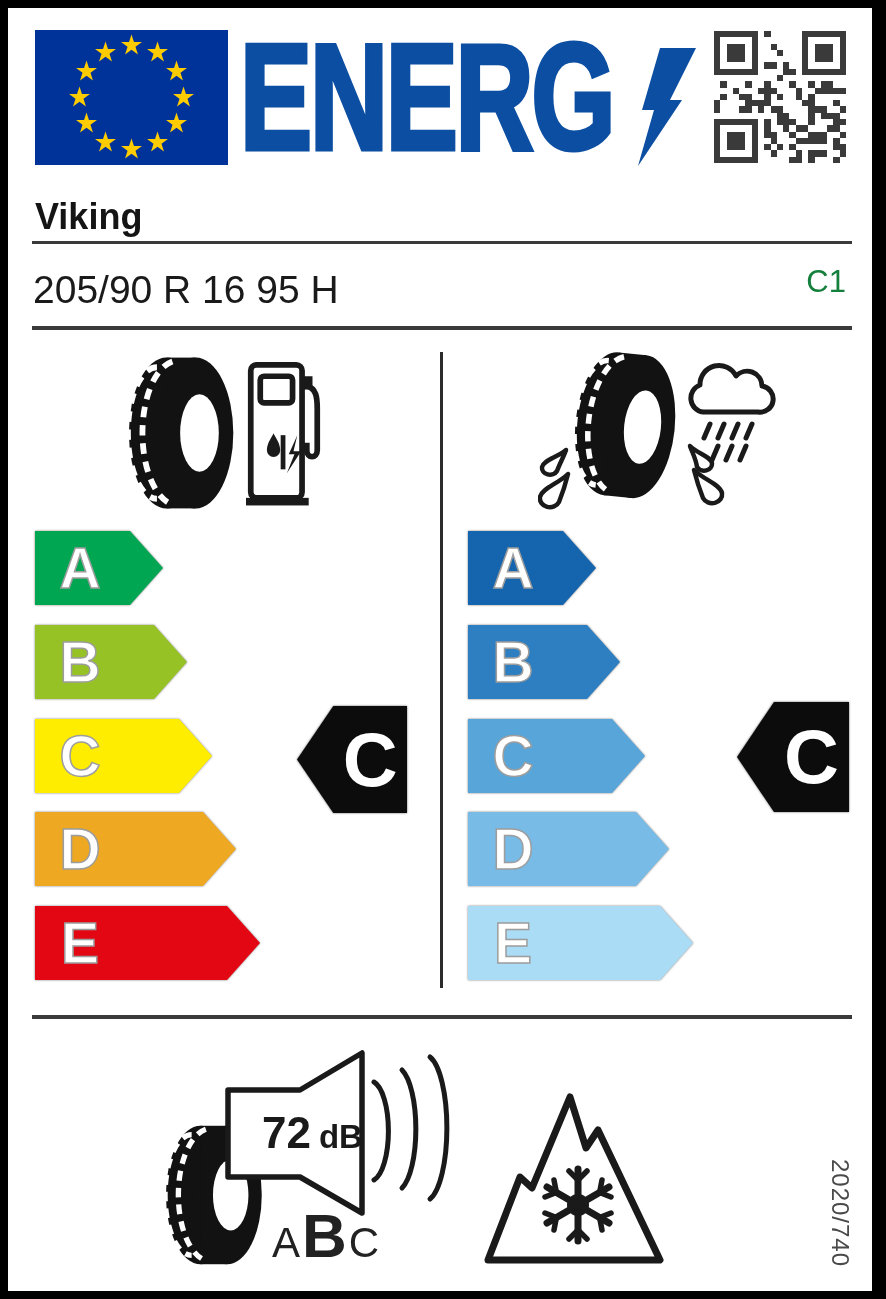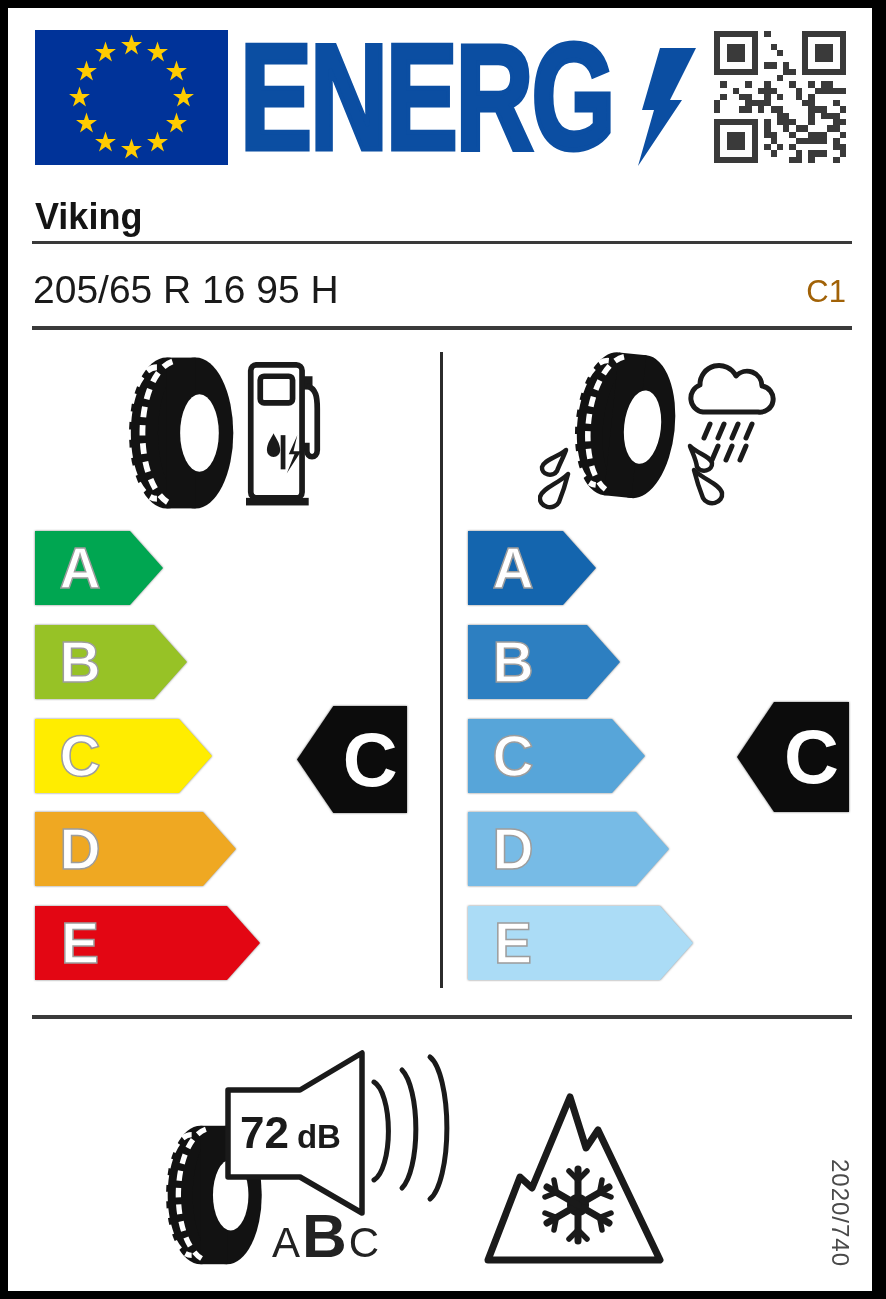--- a/index.html
+++ b/index.html
@@ -9,38 +9,38 @@
   .abs{position:absolute;}
 
   
   .energ{position:absolute;left:240px;top:22px;font-size:150px;line-height:150px;font-weight:bold;
          color:#0b4ea2;-webkit-text-stroke:5px #0b4ea2;letter-spacing:-3px;
          transform:scaleX(.72);transform-origin:left top;white-space:nowrap;}
   .brand{position:absolute;left:35px;top:196px;font-size:36px;font-weight:bold;color:#141414;}
   .artnum{position:absolute;right:38px;top:199px;font-size:35px;color:#2b2b2b;}
   .hrule{position:absolute;left:32px;width:820px;background:#3a3a3a;}
   .size{position:absolute;left:33px;top:268px;font-size:39px;color:#1a1a1a;}
-  .tclass{position:absolute;right:40px;top:274px;font-size:31px;color:#a16207;}
+  .tclass{position:absolute;right:40px;top:264px;font-size:31px;color:#15803d;}
   .vdiv{position:absolute;left:440px;top:352px;width:3px;height:636px;background:#2b2b2b;}
 
   
   .bar{position:absolute;height:74px;filter:drop-shadow(0 0 1px #7d7d7d);}
   .bar .fill{position:absolute;inset:0;
        clip-path:polygon(0 0,calc(100% - 33px) 0,100% 50%,calc(100% - 33px) 100%,0 100%);}
   .bar .grade{position:absolute;left:20px;top:0;width:50px;height:74px;line-height:74px;
        font-size:57px;font-weight:bold;color:#fff;-webkit-text-stroke:1.5px #9d9d9d;text-align:center;}
   .ratearrow{position:absolute;filter:drop-shadow(0 0 1px #6a6a6a);}
   .ratearrow .fill{position:absolute;inset:0;
        clip-path:polygon(0 50%,33% 0,100% 0,100% 100%,33% 100%);}
   .ratearrow .grade{position:absolute;left:33%;right:0;top:0;bottom:0;text-align:center;
        font-size:76px;font-weight:bold;color:#fff;line-height:105px;}
 
   
   .dbtext{position:absolute;left:240px;top:1108px;display:flex;align-items:baseline;gap:8px;color:#1a1a1a;z-index:5;}
-  .dbval{font-size:44px;font-weight:bold;}
+  .dbval{font-size:44px;font-weight:bold;margin-left:22px;}
   .dbunit{font-size:33px;font-weight:bold;}
   .abc{position:absolute;left:272px;top:1200px;display:flex;align-items:baseline;gap:2px;color:#222;z-index:5;}
   .abc .n-a,.abc .n-c{font-size:42px;}
   .abc .n-b{font-size:62px;font-weight:bold;}
   .reg{position:absolute;left:770px;top:1196px;width:140px;height:34px;line-height:34px;
        transform:rotate(90deg);font-size:24px;color:#4a4a4a;text-align:center;letter-spacing:1px;}
   svg{display:block;}
 </style>
 </head>
 <body>
@@ -195,21 +195,21 @@
           <rect x="12" y="20" width="1" height="1"></rect>
           <rect x="13" y="20" width="1" height="1"></rect>
           <rect x="15" y="20" width="1" height="1"></rect>
           <rect x="19" y="20" width="1" height="1"></rect>
         </g>
     </g>
   </svg>
 
   <div class="brand">Viking</div>
   <div class="hrule" style="top:241px;height:3px"></div>
-  <div class="size">205/65 R 16 95 H</div>
+  <div class="size">205/90 R 16 95 H</div>
   <div class="tclass">C1</div>
   <div class="hrule" style="top:326px;height:4px"></div>
   <div class="vdiv"></div>
 
   <svg class="abs" style="left:126px;top:342px" width="116" height="182" viewBox="0 0 120 160">
       <use href="#tire"></use>
     </svg>
 
   <svg class="abs" style="left:246px;top:352px" width="76" height="172" viewBox="0 0 80 170">
     <rect x="58" y="20" width="12" height="14" fill="#1a1a1a"></rect>

